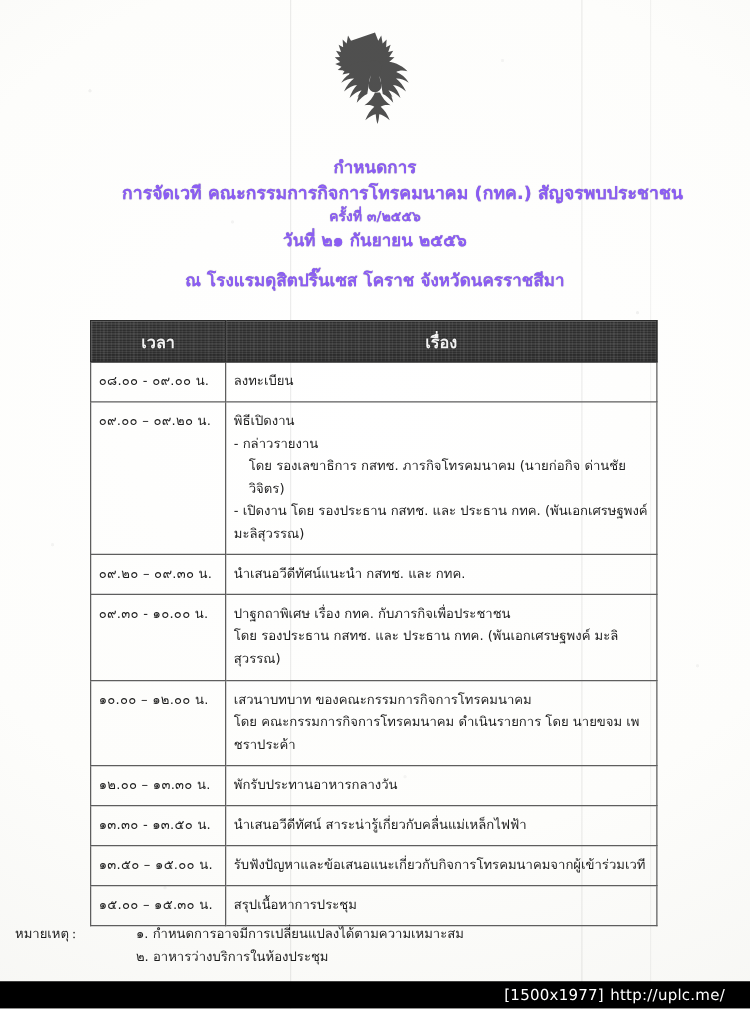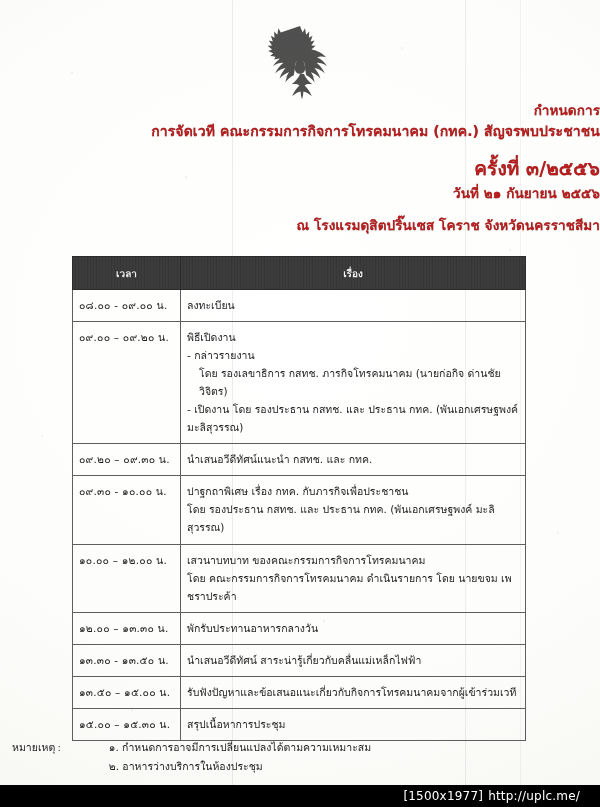--- a/index.html
+++ b/index.html
@@ -60,33 +60,33 @@
     top: 24px;
     display: flex;
     justify-content: center;
   }
   #emblem svg { display: block; opacity: .82; }
 
   
   #heading {
     position: absolute;
     left: 0; right: 0;
-    top: 100px;
-    text-align: right;
-    color: #b91c1c;
+    top: 124px;
+    text-align: center;
+    color: #8b5cf6;
   }
   #heading .ln {
     display: block;
     line-height: 1.52;
     letter-spacing: .1px;
     text-shadow: 0 0 .7px rgba(0,0,0,.45);
   }
   #heading .l1 { font-size: 13.5px; font-weight: 700; }
   #heading .l2 { font-size: 14px;   font-weight: 700; padding-left: 44px; }
-  #heading .l3 { font-size: 19px; font-weight: 700; margin-top: 12px; }
+  #heading .l3 { font-size: 11px; font-weight: 700; }
   #heading .l4 { font-size: 13.5px; font-weight: 700; }
   #heading .l5 { font-size: 13.5px; font-weight: 700; margin-top: 12px; }
 
   
   #agenda-table {
     position: absolute;
     left: 72px;
     top: 256px;
     width: 453px;
     border-collapse: collapse;
@@ -95,21 +95,21 @@
   }
   #agenda-table col.c-time { width: 108px; }
   #agenda-table col.c-subj { width: 345px; }
 
   #agenda-table thead th {
     background: #2b2b2b;
     background-image:
       repeating-linear-gradient(0deg, rgba(255,255,255,.10) 0 1px, transparent 1px 2px),
       repeating-linear-gradient(90deg, rgba(255,255,255,.07) 0 1px, transparent 1px 3px);
     color: #f2f2f2;
-    font-size: 10px;
+    font-size: 13px;
     font-weight: 700;
     height: 30px;
     border: 1px solid #2b2b2b;
     text-align: center;
     text-shadow: 0 0 1px rgba(0,0,0,.9);
   }
   #agenda-table tbody td {
     border: 1px solid #5e5e5e;
     vertical-align: top;
     font-size: 10.5px;

